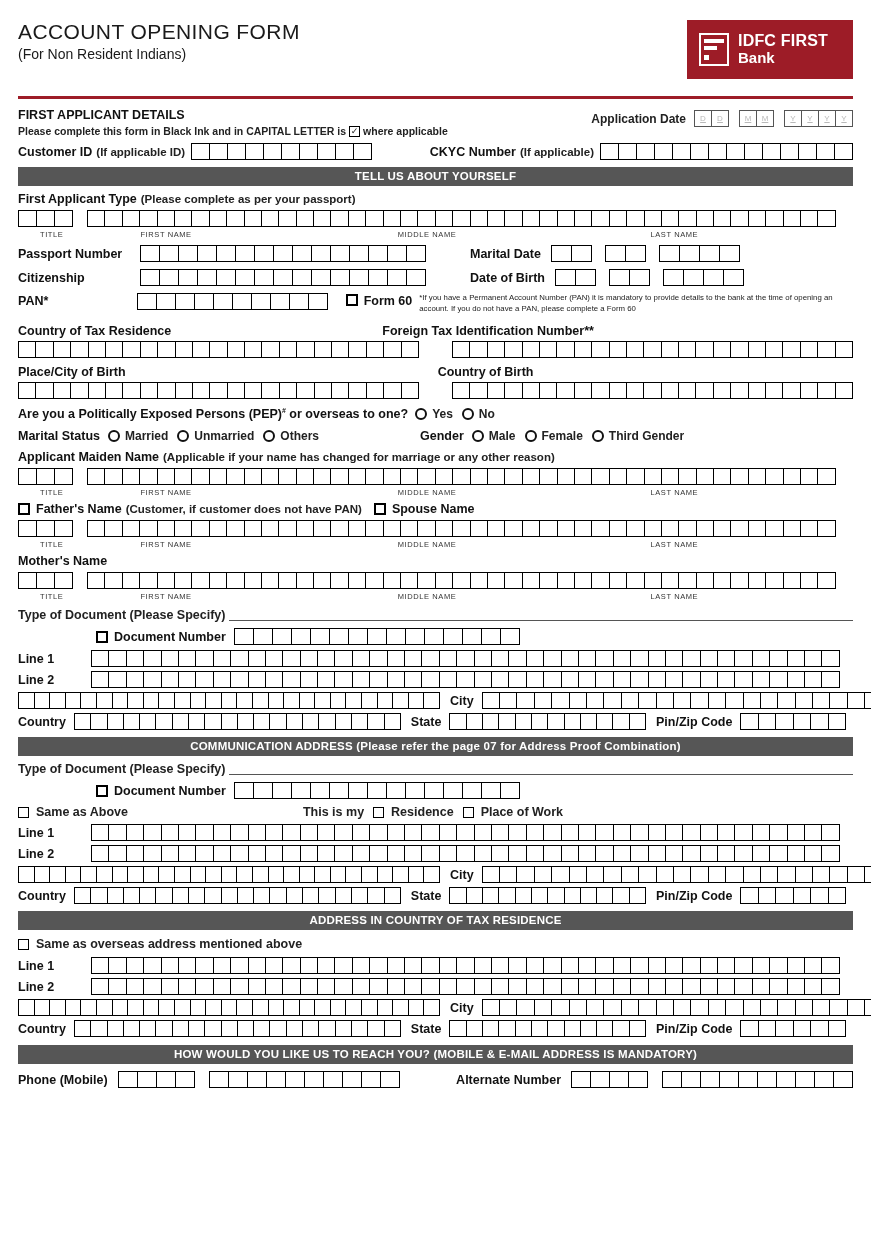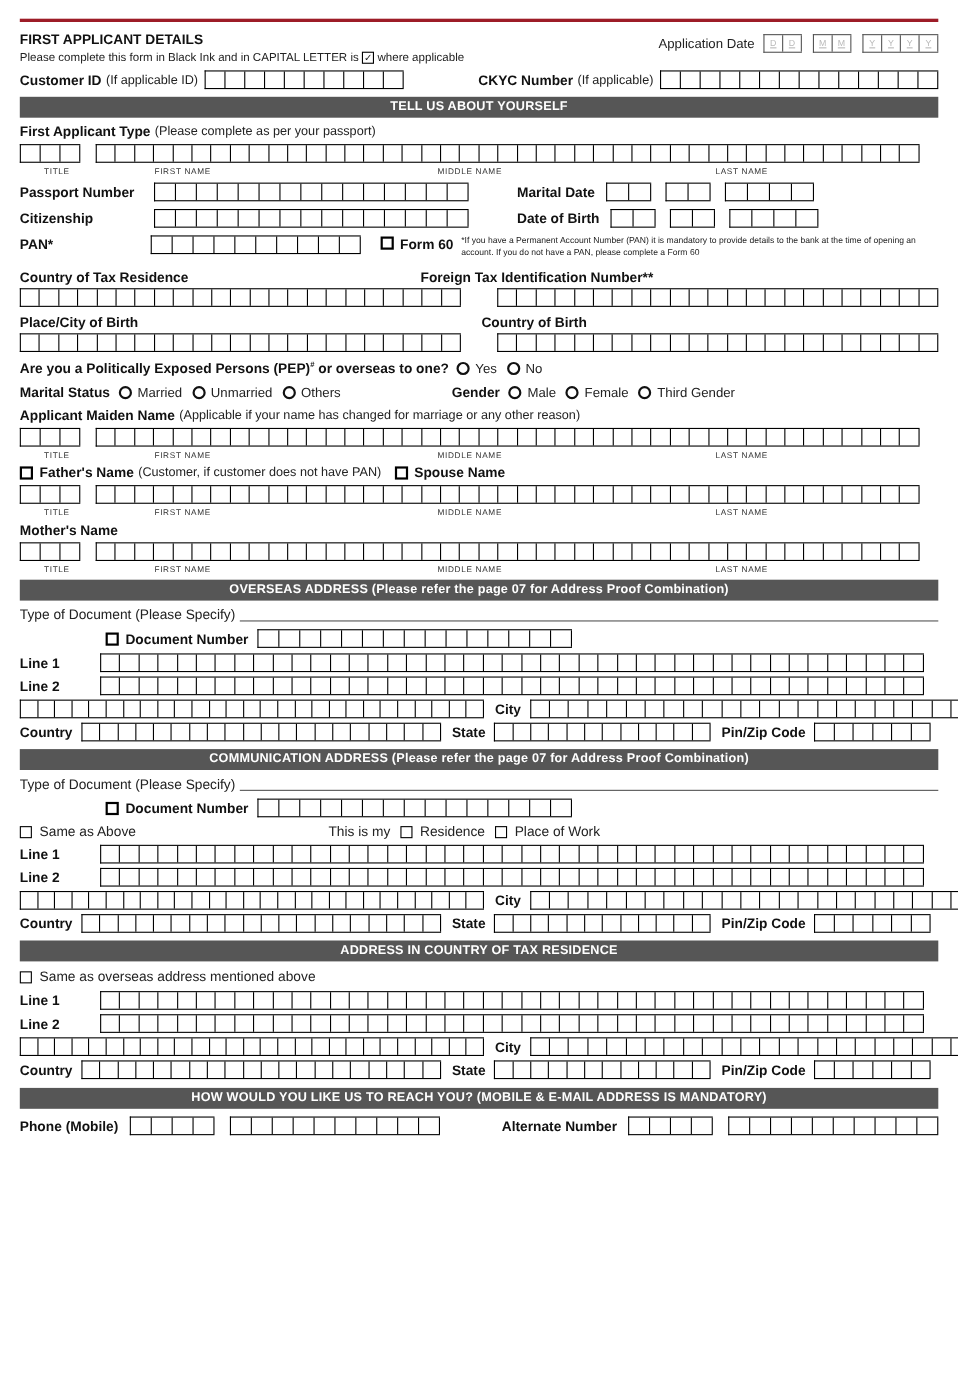--- a/index.html
+++ b/index.html
@@ -25,21 +25,21 @@
   .logo-mark .b2 { left:3px; top:11px; width:13px; height:4px; }
   .logo-mark .b3 { left:3px; top:20px; width:5px; height:5px; }
   .logo-text { color:#fff; font-weight:bold; line-height:1.05; }
   .logo-text .l1 { font-size:16px; letter-spacing:.2px; }
   .logo-text .l2 { font-size:15px; }
   .rule { height:3px; background:#9d1c27; margin-top:17px; }
 
   
   .row { display:flex; align-items:center; }
   .lbl { font-size:12.5px; font-weight:bold; color:#111; white-space:nowrap; }
-  .lbl-n { font-size:11.5px; font-weight:normal; color:#222; white-space:nowrap; }
+  .lbl-n { font-size:11.5px; font-weight:bold; color:#222; white-space:nowrap; }
   .small-cap { font-size:7.5px; letter-spacing:.6px; color:#333; }
   .banner {
     background:#565656; color:#fff; text-align:center;
     font-size:11.5px; font-weight:bold; letter-spacing:.2px;
     padding:3px 0 4px; margin:7px 0 0;
   }
 
   
   .comb { display:flex; height:17px; border:1px solid #000; border-right:none; background:#fff; }
   .comb > u { display:block; border-right:1px solid #000; height:100%; }
@@ -55,20 +55,37 @@
 
   .dotline { flex:1; border-bottom:1px solid #555; height:11px; margin-left:4px; }
   .footnote { font-size:7.8px; line-height:1.35; color:#222; }
   .gap { flex:1; }
 </style>
 </head>
 <body>
 
 <div class="page">
 
+  <div class="header">
+    <div>
+      <div class="title-main">ACCOUNT OPENING FORM</div>
+      <div class="title-sub">(For Non Resident Indians)</div>
+    </div>
+    <div class="logo-box">
+      <span class="logo-mark">
+          <i class="b1"></i>
+          <i class="b2"></i>
+          <i class="b3"></i>
+        </span>
+      <span class="logo-text">
+        <span class="l1" style="display:block">IDFC FIRST</span>
+        <span class="l2" style="display:block">Bank</span>
+      </span>
+    </div>
+  </div>
   <div class="rule"></div>
 
   <div class="row" style="margin-top:9px; align-items:flex-start;">
     <div>
       <div class="lbl" style="font-size:12.5px;">FIRST APPLICANT DETAILS</div>
       <div class="row" style="margin-top:3px;">
         <span class="lbl-n" style="font-size:10.5px;">Please complete this form in Black Ink and in CAPITAL LETTER is</span>
         <span class="chk-tick" style="margin:0 3px;">✓</span>
         <span class="lbl-n" style="font-size:10.5px;">where applicable</span>
       </div>
@@ -617,21 +634,20 @@
         <u style="width: 17.4px;"></u>
       </span>
   </div>
   <div class="row" style="margin-top:2px; height:11px;">
     <span class="small-cap" style="margin-left:22px">TITLE</span>
     <span class="small-cap" style="margin-left:77px">FIRST NAME</span>
     <span class="small-cap" style="margin-left:206px">MIDDLE NAME</span>
     <span class="small-cap" style="margin-left:194px">LAST NAME</span>
   </div>
 
-  <div class="banner" style="margin-top:4px">OVERSEAS ADDRESS (Please refer the page 07 for Address Proof Combination)</div>
   <div class="row" style="margin-top:6px;">
     <span class="lbl-n" style="font-size:12.5px">Type of Document (Please Specify)</span>
     <span class="dotline"></span>
   </div>
   <div class="row" style="margin-top:6px;">
     <span style="width:78px"></span>
     <span class="chk"></span>
     <span class="lbl" style="margin-left:6px">Document Number</span>
     <span class="comb" style="margin-left:8px">
         <u style="width: 19px;"></u>

